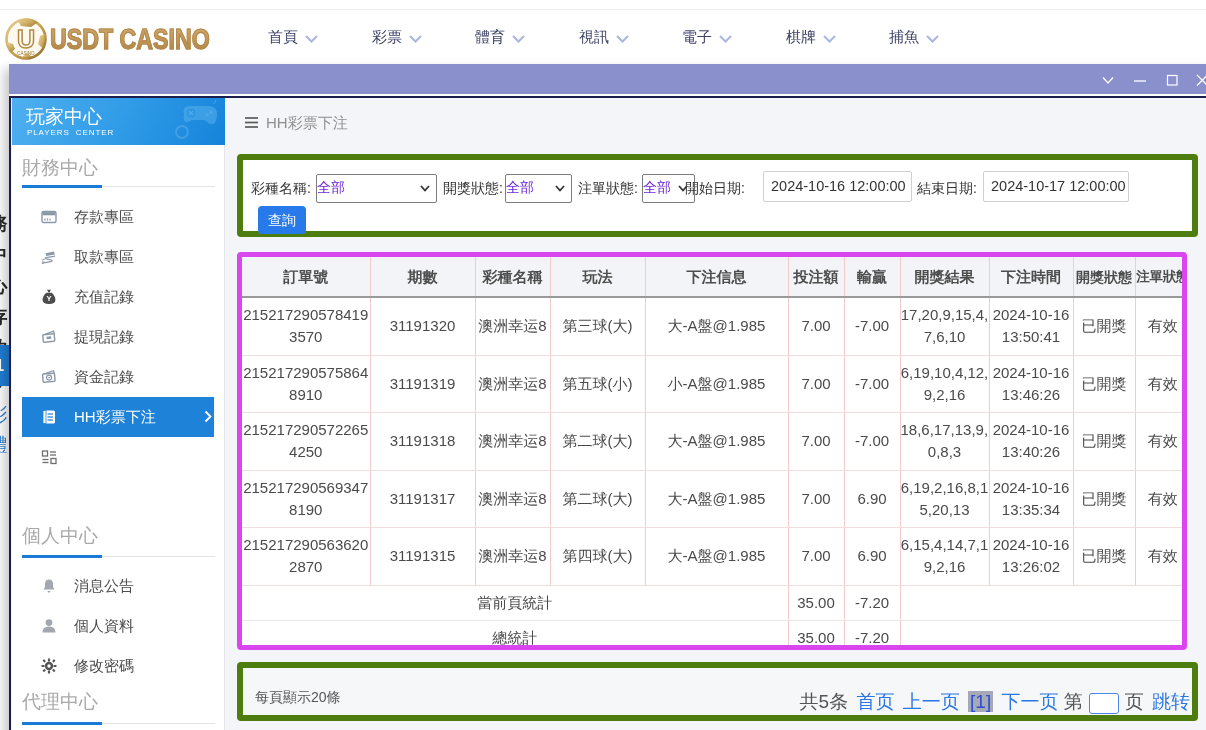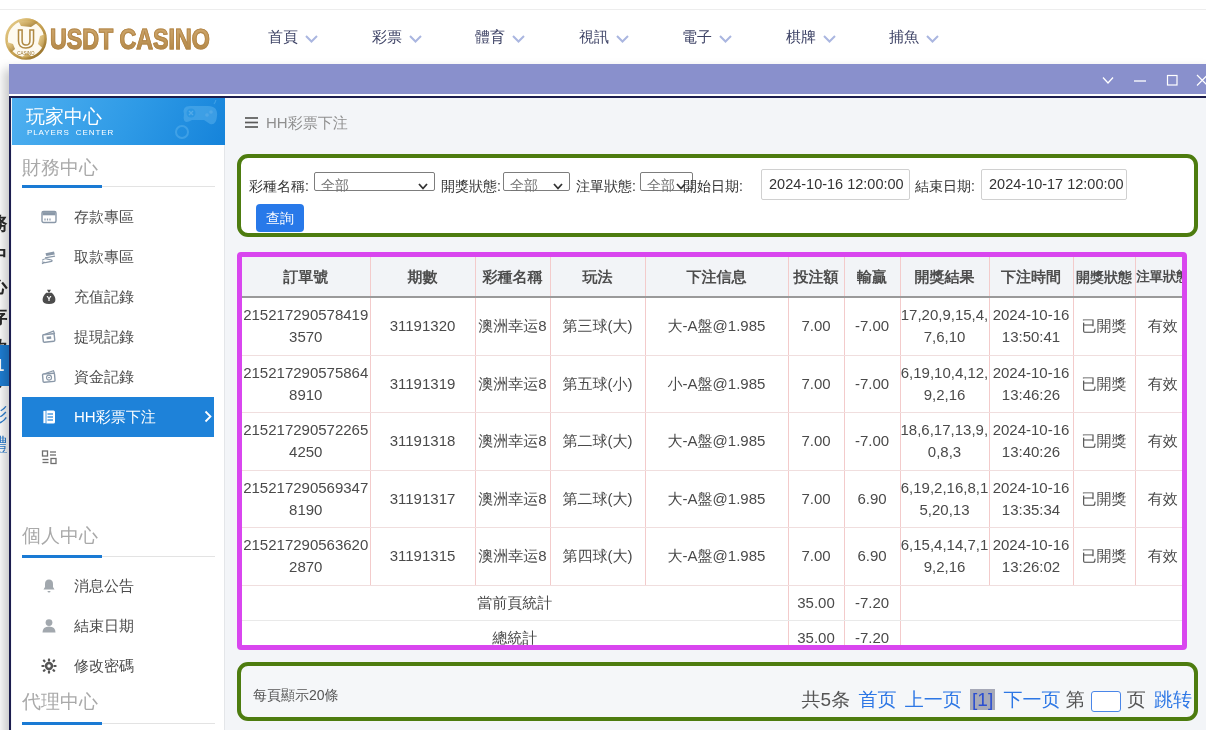--- a/index.html
+++ b/index.html
@@ -28,24 +28,24 @@
 .sect{position:absolute;left:10px;font-size:19px;color:#a9a9a9}
 .sdiv{position:absolute;left:10px;width:193px;height:1px;background:#e3e3e3}
 .sdiv i{position:absolute;left:0;top:-1px;width:80px;height:3px;background:#1a7ad4;display:block}
 .mi{position:absolute;left:10px;width:192px;height:40px;line-height:40px;font-size:15px;color:#4c4c4c;white-space:nowrap}
 .mi svg{position:absolute;left:19px;top:12px}
 .mi .tx{position:absolute;left:52px;top:0}
 .mi.sel{background:#1e82d9;color:#fff}
 
 #main{position:absolute;left:214px;top:0;width:991px;height:646px}
 #chead{position:absolute;left:20px;top:16px;color:#8f8f8f;font-size:15px}
-.panel{position:absolute;background:#fff;border:4px solid #4d7c0f;border-radius:11px}
+.panel{position:absolute;background:#fff;border:6px solid #4d7c0f;border-radius:4px}
 #filter{left:12px;top:56px;width:961px;height:83px}
 .flabel{position:absolute;top:20px;font-size:14px;color:#333}
-.fsel{position:absolute;top:14px;height:19px;font-size:14px;color:#737373;background:#fff;border:1px solid #7d7d7d;border-radius:2px;line-height:25px;padding-left:6px}
+.fsel{position:absolute;top:14px;height:29px;font-size:14px;color:#6d28d9;background:#fff;border:1px solid #7d7d7d;border-radius:2px;line-height:25px;}
 .fsel svg{position:absolute;right:6px;top:10px}
 .finput{position:absolute;top:11px;height:31px;font-size:14.5px;color:#333;background:#fff;border:1px solid #d0d0d0;border-radius:2px;line-height:29px;padding-left:7px;white-space:nowrap;overflow:hidden}
 #btnq{position:absolute;left:15px;top:46px;width:48px;height:28px;background:#2879e9;border-radius:4px;color:#fff;font-size:14px;text-align:center;line-height:28px}
 
 #tblwrap{position:absolute;left:12px;top:154px;width:950px;height:398px;background:#fff;border:5px solid #d946ef;border-radius:4px;overflow:hidden}
 table{border-collapse:collapse;table-layout:fixed;width:948px;font-size:15px;color:#4a4a4a}
 td{border-right:1px solid #f3cbcb;border-bottom:1px solid #f0dede;text-align:center;vertical-align:middle;padding:0;line-height:22px;overflow:hidden}
 td:last-child{border-right:none}
 thead td{background:#f2f4f7;border-bottom:2px solid #9a9a9a;font-weight:bold;color:#4d4d4d}
 tr.sum td{border-bottom:1px solid #e9e9e9}
@@ -221,21 +221,21 @@
             <path d="M8 1.5 q4 0 4 4.5 l0 3 l1.5 2.5 l-11 0 l1.5 -2.5 l0 -3 q0 -4.5 4 -4.5Z" fill="#a2a8ae"></path>
             <path d="M6.5 13 a1.5 1.5 0 0 0 3 0Z" fill="#a2a8ae"></path>
           </svg>
           <span class="tx">消息公告</span>
         </div>
    <div class="mi" style="top:508px">
           <svg width="16" height="16" viewBox="0 0 16 16">
             <circle cx="8" cy="4.6" r="3.4" fill="#a2a8ae"></circle>
             <path d="M1.5 14.5 q0 -6 6.5 -6 q6.5 0 6.5 6Z" fill="#a2a8ae"></path>
           </svg>
-          <span class="tx">結束日期</span>
+          <span class="tx">個人資料</span>
         </div>
    <div class="mi" style="top:548px">
           <svg width="16" height="16" viewBox="0 0 16 16">
             <g fill="#555">
               <circle cx="8" cy="8" r="4.2"></circle>
               <rect x="6.9" y="0.5" width="2.2" height="3" rx=".6"></rect>
               <rect x="6.9" y="12.5" width="2.2" height="3" rx=".6"></rect>
               <rect x="0.5" y="6.9" width="3" height="2.2" rx=".6"></rect>
               <rect x="12.5" y="6.9" width="3" height="2.2" rx=".6"></rect>
               <rect x="1.8" y="1.8" width="2.8" height="2.2" rx=".6" transform="rotate(45 3.2 2.9)"></rect>

